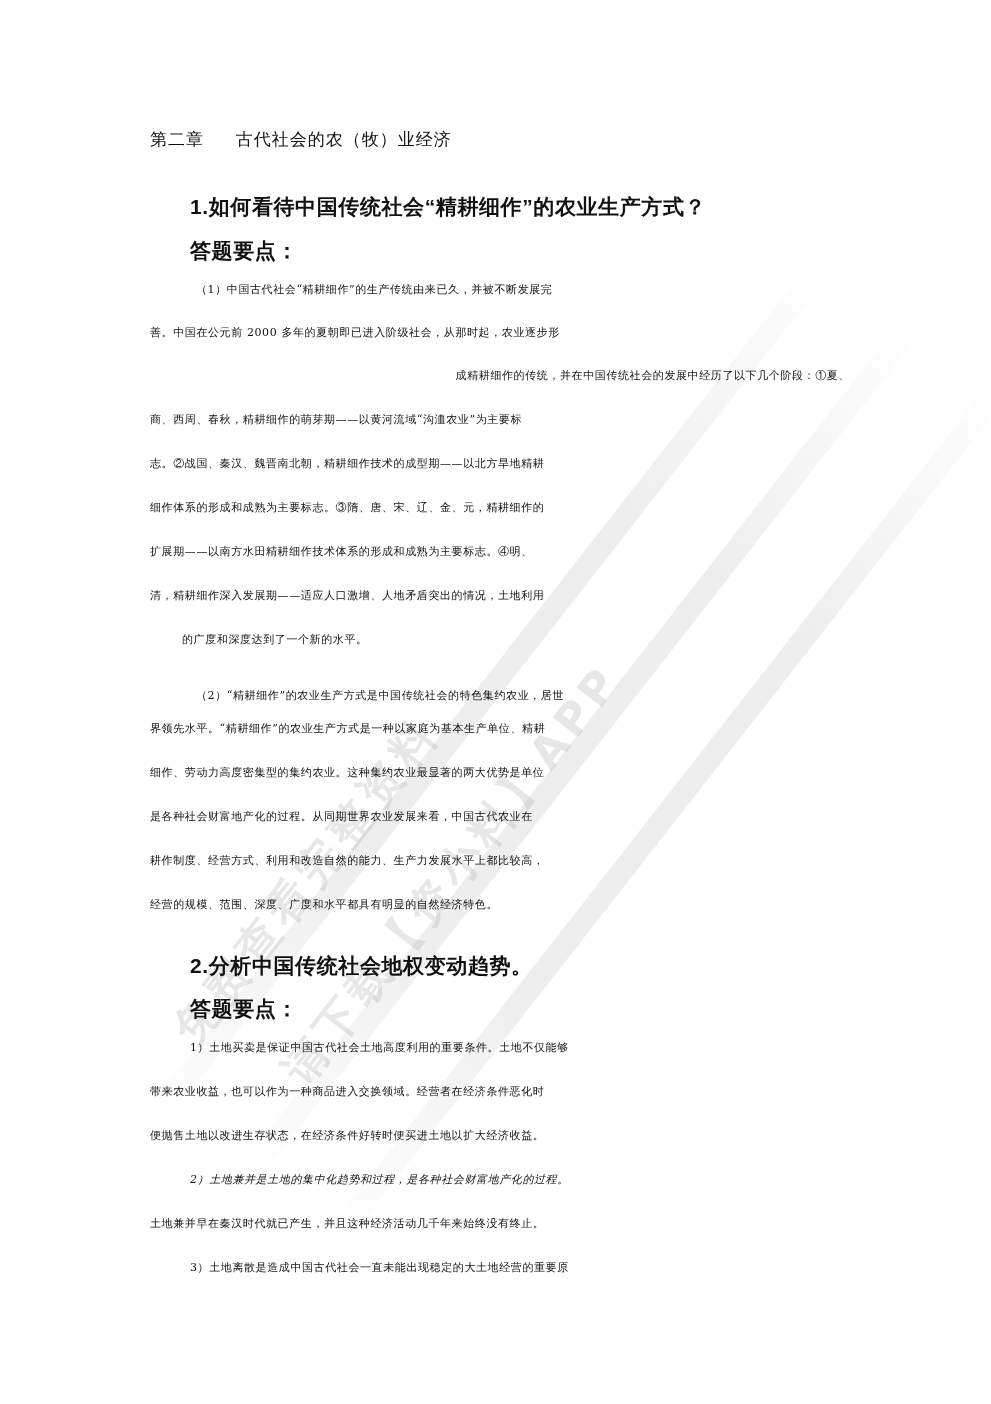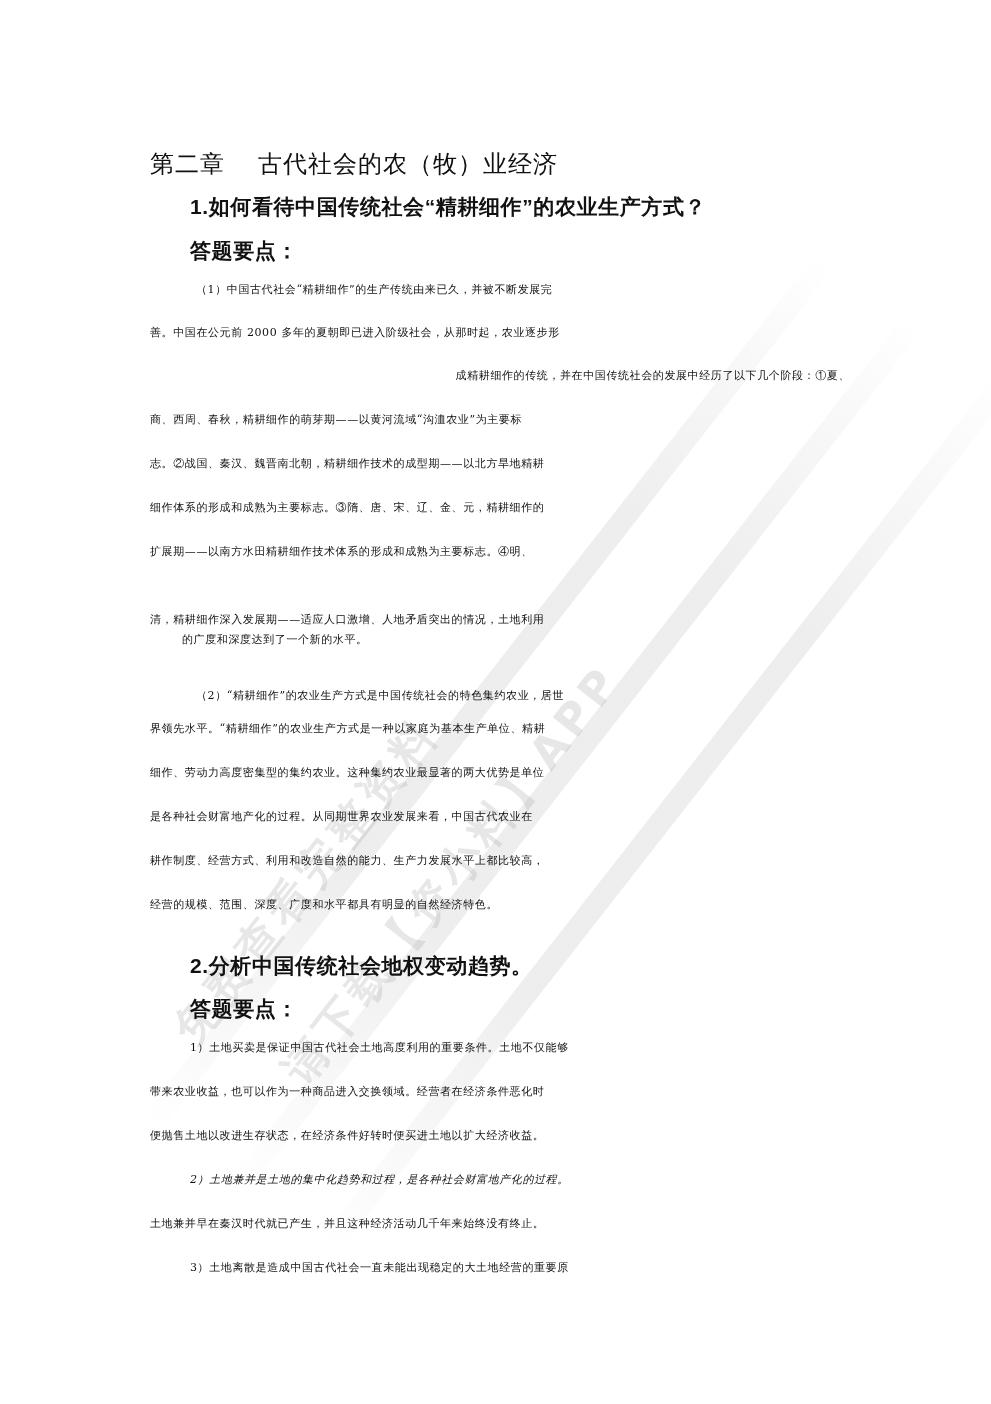--- a/index.html
+++ b/index.html
@@ -16,22 +16,22 @@
     background: linear-gradient(90deg, rgba(200,200,200,0) 0%, rgba(205,205,205,0.35) 30%, rgba(205,205,205,0.35) 70%, rgba(200,200,200,0) 100%);
     transform: rotate(-52deg); transform-origin: 0 0;
   }
   .wm-text {
     position: absolute; font-family: "DejaVu Sans", sans-serif; font-weight: bold;
     font-size: 44px; color: rgba(170,170,170,0.28); white-space: nowrap;
     transform: rotate(-52deg); transform-origin: 0 0; letter-spacing: 6px;
   }
   .page { position: absolute; left: 0; top: 0; width: 991px; z-index: 1; }
   .chapter-title {
-    position: absolute; left: 150px; top: 128px; font-size: 24px;
-    font-family: Liberation Serif, serif; letter-spacing: 1px; margin-top: 20px;
+    position: absolute; left: 150px; top: 128px; font-size: 17px;
+    font-family: Liberation Sans, sans-serif; letter-spacing: 1px;
   }
   .chapter-title .num { margin-right: 26px; }
   .line {
     position: absolute; left: 150px; width: 700px; font-size: 11px;
     white-space: nowrap; letter-spacing: 0.6px;
   }
   .q { font-family: Liberation Sans, sans-serif; font-weight: bold; font-size: 21px; }
   .indent { left: 190px; }
 </style>
 </head>
@@ -53,21 +53,21 @@
 
   <div class="line q indent" style="top:193px;">1.如何看待中国传统社会“精耕细作”的农业生产方式？</div>
   <div class="line q indent" style="top:237px;">答题要点：</div>
   <div class="line" style="left:196px; top:282px;">（1）中国古代社会“精耕细作”的生产传统由来已久，并被不断发展完</div>
   <div class="line" style="top:325px;">善。中国在公元前 2000 多年的夏朝即已进入阶级社会，从那时起，农业逐步形</div>
   <div class="line" style="top:368px;text-align:right;">成精耕细作的传统，并在中国传统社会的发展中经历了以下几个阶段：①夏、</div>
   <div class="line" style="top:412px;">商、西周、春秋，精耕细作的萌芽期——以黄河流域“沟洫农业”为主要标</div>
   <div class="line" style="top:456px;">志。②战国、秦汉、魏晋南北朝，精耕细作技术的成型期——以北方旱地精耕</div>
   <div class="line" style="top:500px;">细作体系的形成和成熟为主要标志。③隋、唐、宋、辽、金、元，精耕细作的</div>
   <div class="line" style="top:544px;">扩展期——以南方水田精耕细作技术体系的形成和成熟为主要标志。④明、</div>
-  <div class="line" style="top:612px;">清，精耕细作深入发展期——适应人口激增、人地矛盾突出的情况，土地利用</div>
+  <div class="line" style="top:588px;">清，精耕细作深入发展期——适应人口激增、人地矛盾突出的情况，土地利用</div>
   <div class="line" style="top:632px;margin-left:32px;">的广度和深度达到了一个新的水平。</div>
   <div class="line" style="left:196px; top:688px;">（2）“精耕细作”的农业生产方式是中国传统社会的特色集约农业，居世</div>
   <div class="line" style="top:721px;">界领先水平。“精耕细作”的农业生产方式是一种以家庭为基本生产单位、精耕</div>
   <div class="line" style="top:765px;">细作、劳动力高度密集型的集约农业。这种集约农业最显著的两大优势是单位</div>
   <div class="line" style="top:809px;">是各种社会财富地产化的过程。从同期世界农业发展来看，中国古代农业在</div>
   <div class="line" style="top:853px;">耕作制度、经营方式、利用和改造自然的能力、生产力发展水平上都比较高，</div>
   <div class="line" style="top:897px;">经营的规模、范围、深度、广度和水平都具有明显的自然经济特色。</div>
 
   <div class="line q indent" style="top:952px;">2.分析中国传统社会地权变动趋势。</div>
   <div class="line q indent" style="top:995px;">答题要点：</div>

